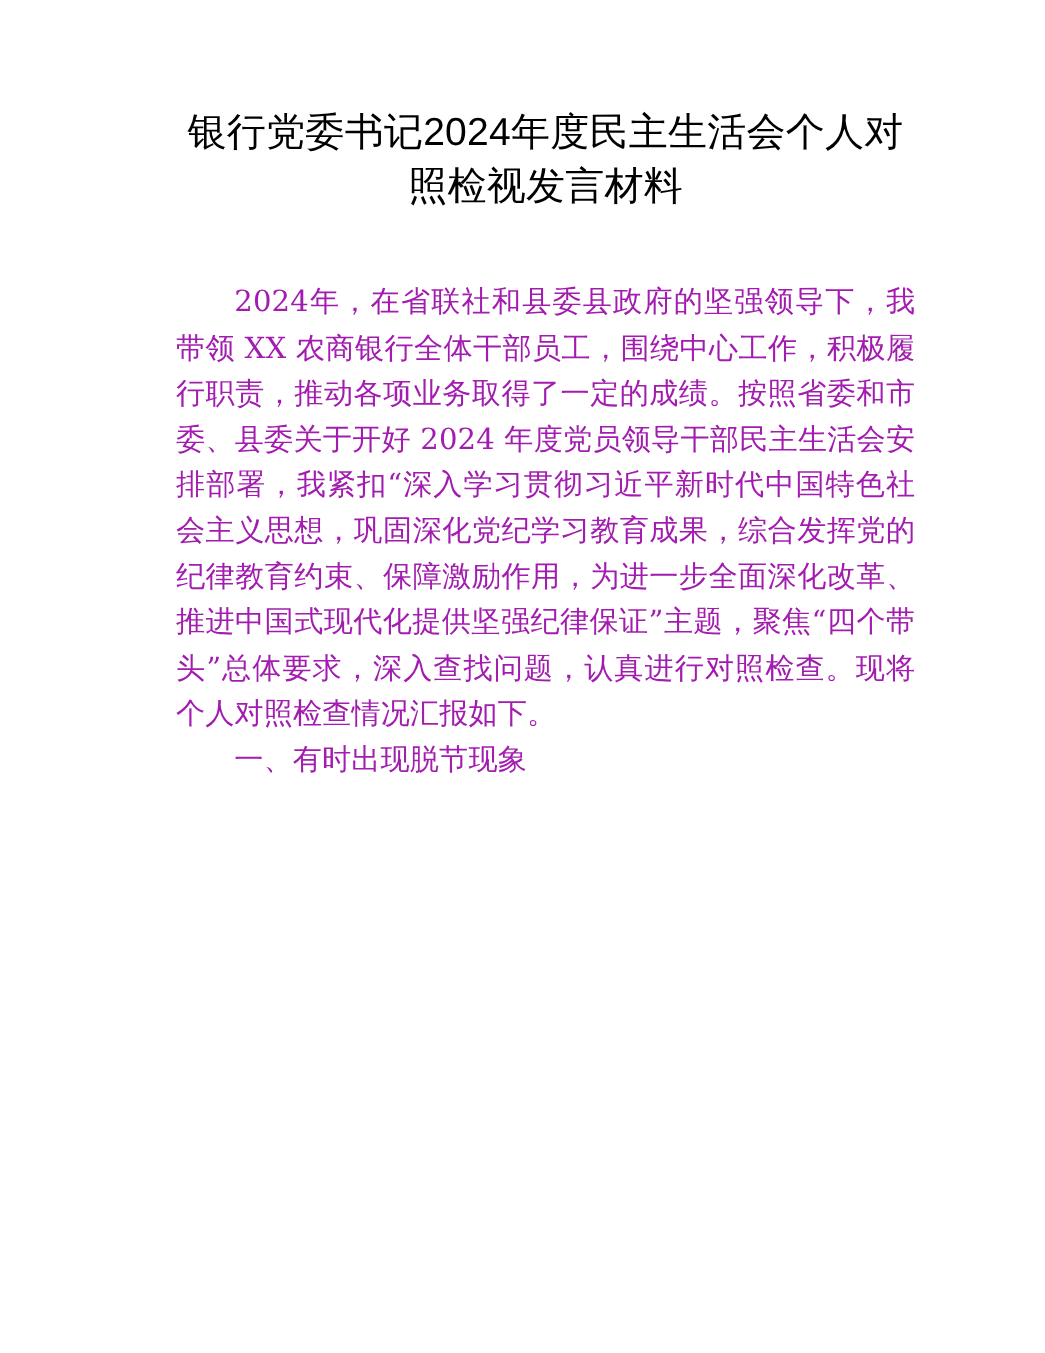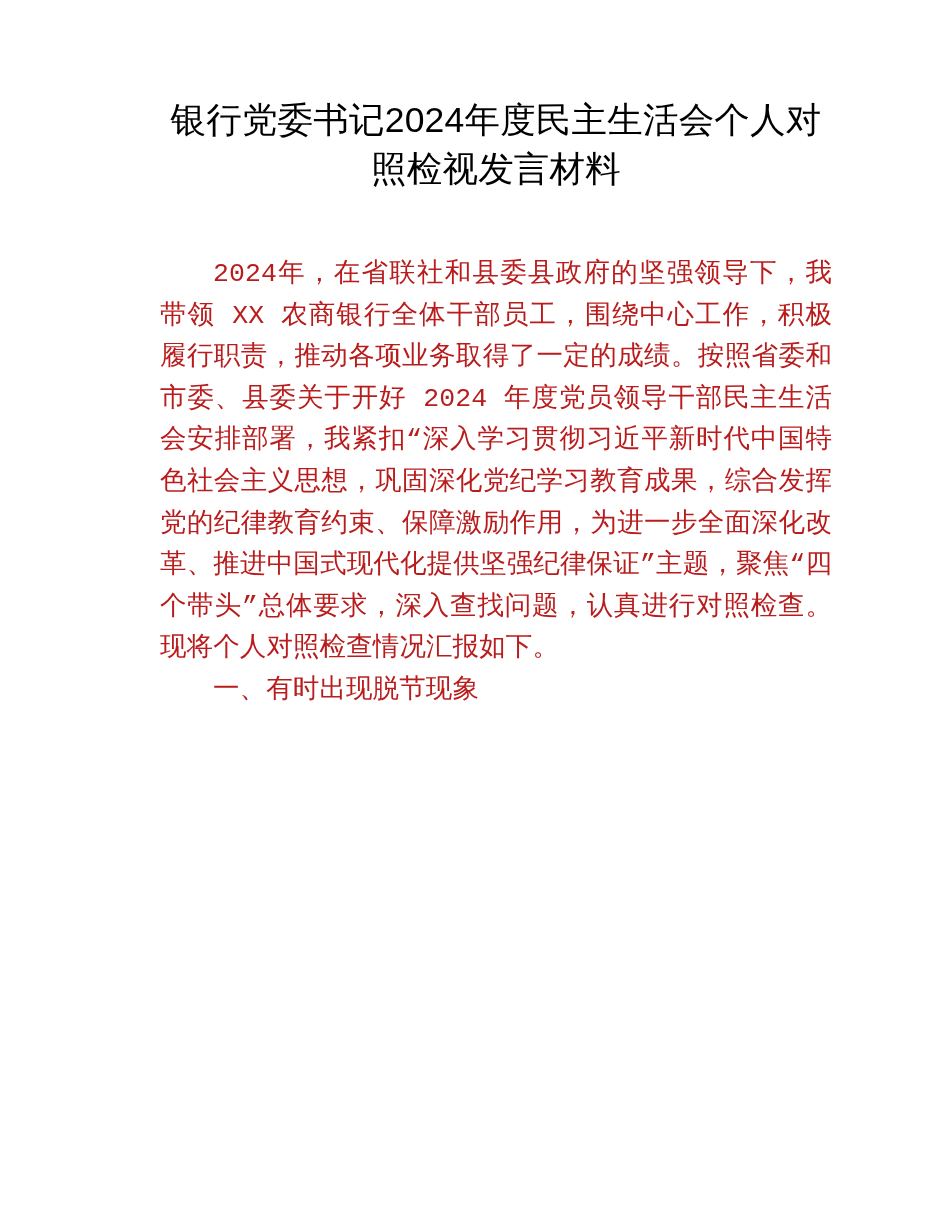--- a/index.html
+++ b/index.html
@@ -65,22 +65,21 @@
     word-break: break-all;
     white-space: normal;
   }
 
   .para.heading {
     text-indent: 53px;
   }
 
   
   .para, .para.heading {
-    color: #b91c1c;
-    font-family: Liberation Mono, monospace;
+    color: #a21caf;
   }
 </style>
 </head>
 <body>
 
 <div class="page">
   <div class="page-body">
 
     <h1 class="doc-title">银行党委书记2024年度民主生活会个人对照检视发言材料</h1>
 

